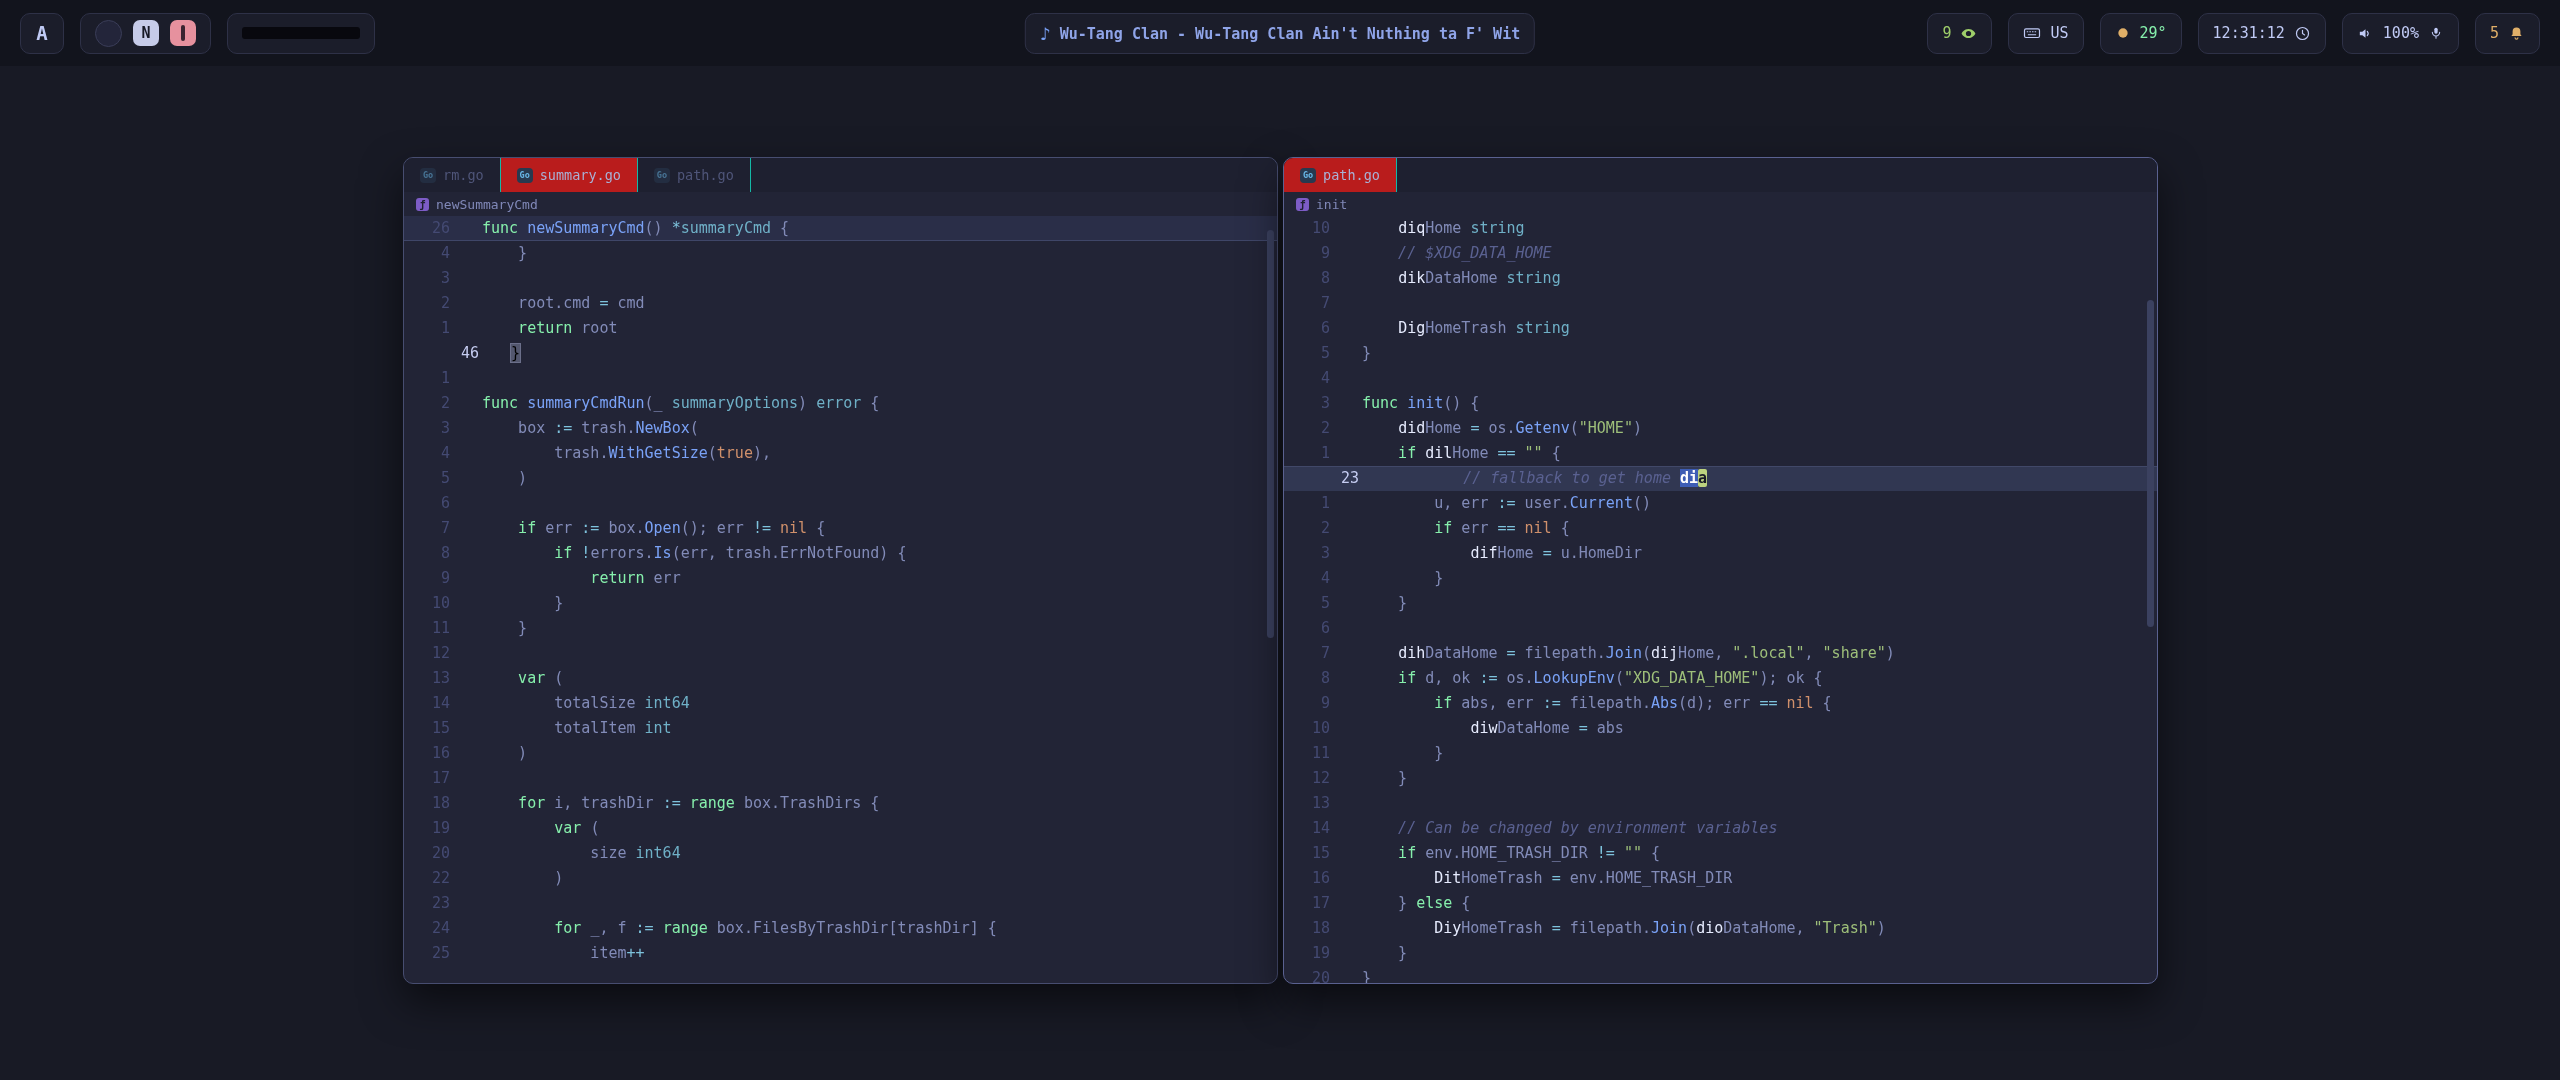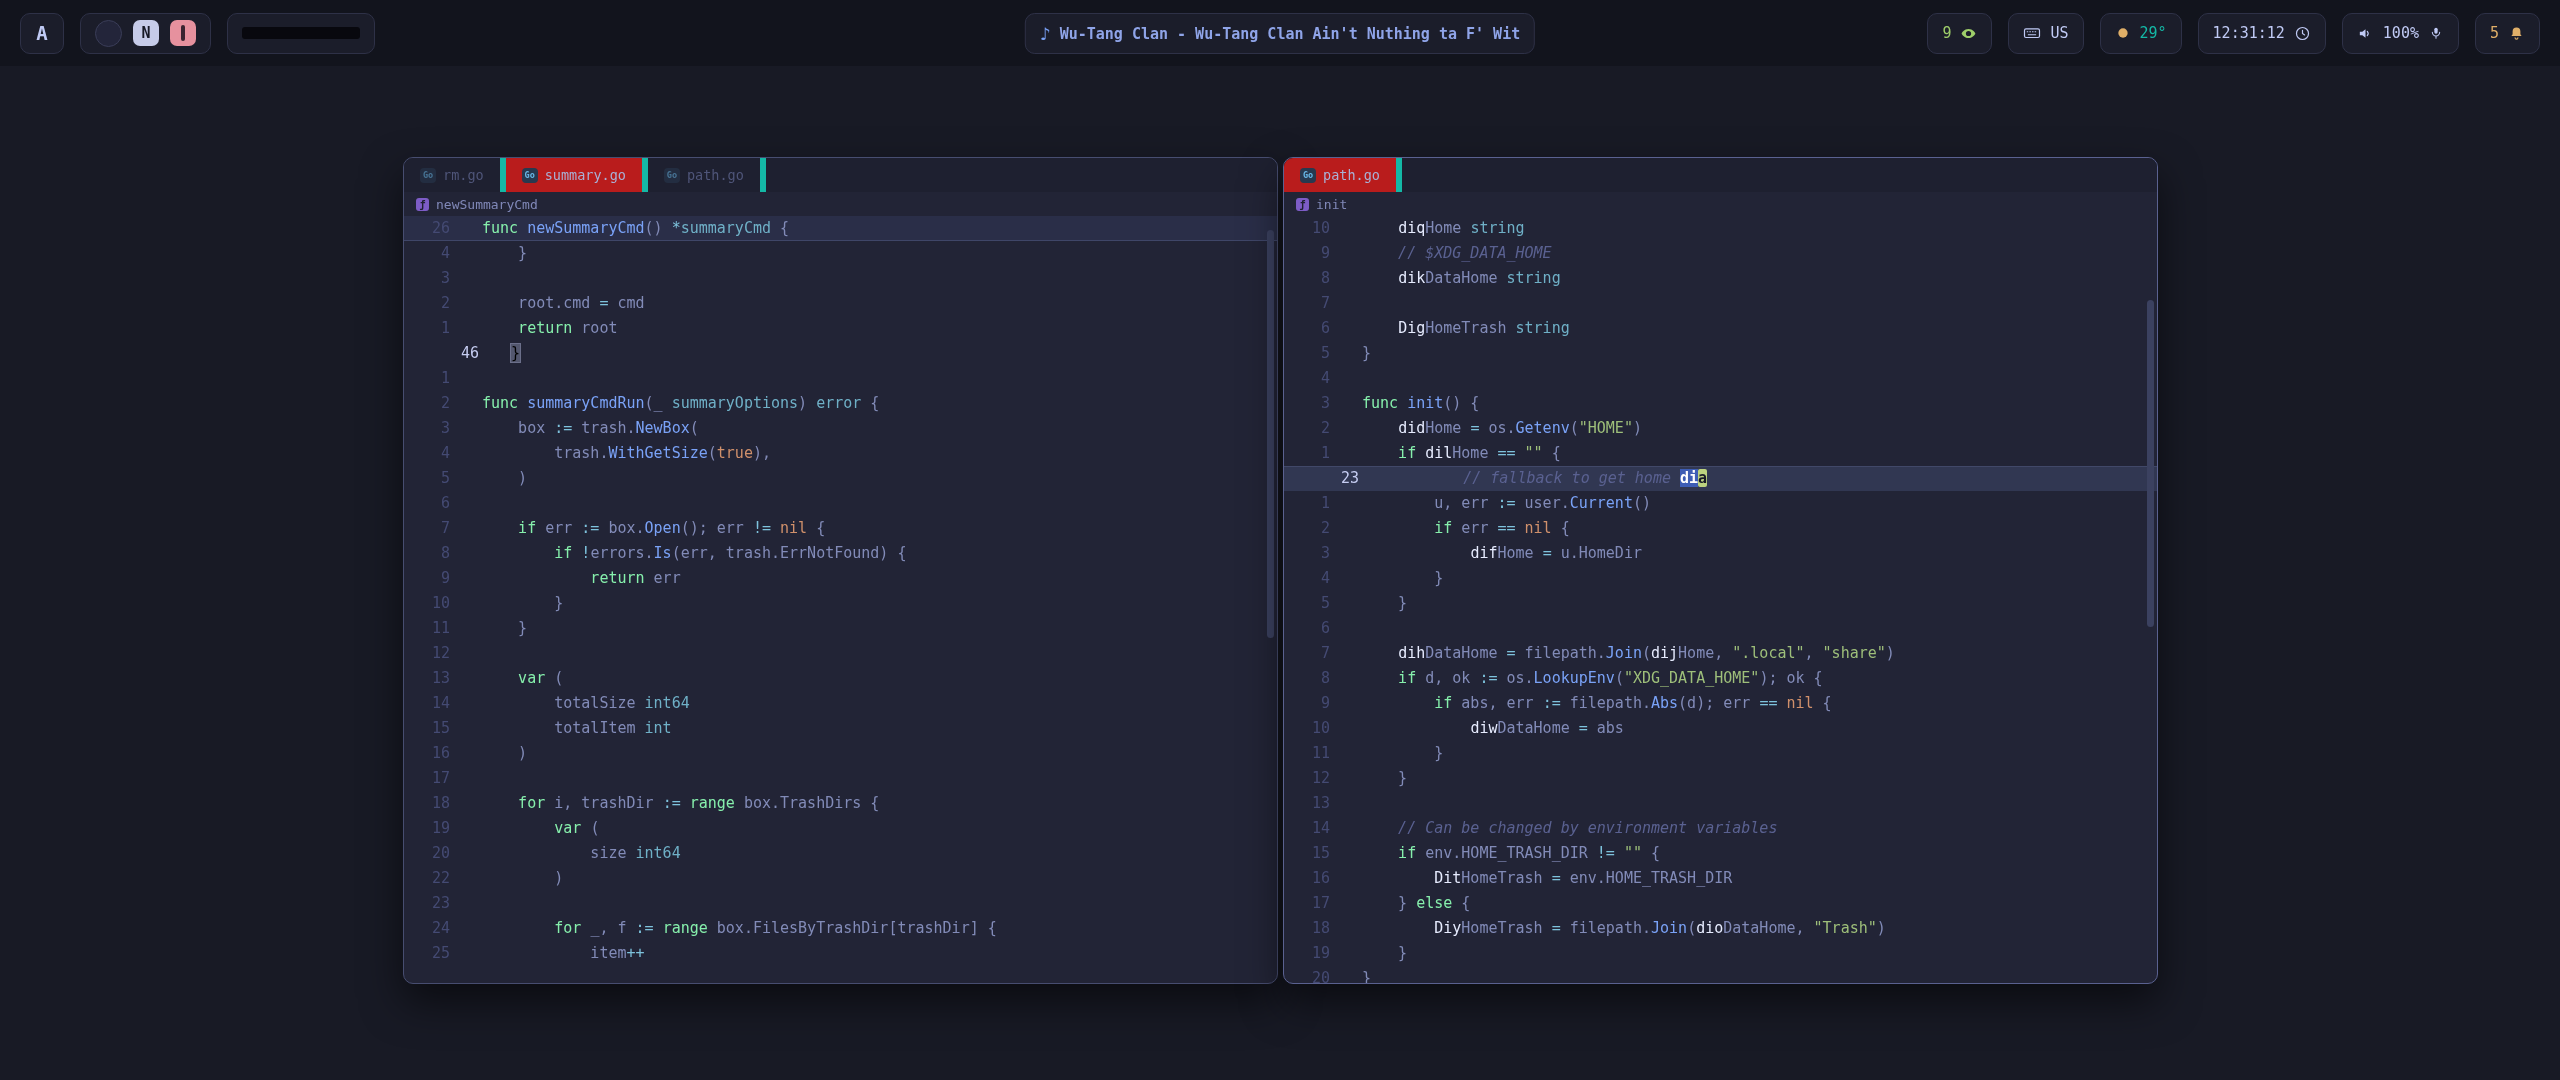--- a/index.html
+++ b/index.html
@@ -14,31 +14,31 @@
   .launcher { width:44px; justify-content:center; padding:0; font-weight:bold; font-size:19px; cursor:pointer; }
   .app-circle { width:27px; height:27px; border-radius:50%; background:#23253a; border:1px solid #3a3d58; }
   .app-n { width:26px; height:26px; border-radius:7px; background:#c6cbe8; color:#171926; font-weight:bold; font-size:15px; display:flex; align-items:center; justify-content:center; }
   .app-pink { width:26px; height:26px; border-radius:7px; background:#e6919e; position:relative; }
   .app-pink::after { content:""; position:absolute; left:11px; top:5px; width:4px; height:16px; background:#3a2430; border-radius:2px; }
   .redact { width:118px; height:12px; background:#08080e; border-radius:3px; }
   .center-module { position:absolute; left:50%; transform:translateX(-50%); top:13px; color:#8fa4e8;font-weight:bold; }
   .music-icon::before { content:"♪"; font-family:"DejaVu Sans",sans-serif; color:#7aa2f7; font-size:17px; }
   .green { color:#9ece6a; }
   .yellow { color:#e0af68; }
-  .orange { color:#14b8a6; }
+  .orange { color:#86efac; }
   .white { color:#c0caf5; }
   .icon { flex:none; }
 
   
   .window { position:absolute; background:#222436; border-radius:10px; overflow:hidden; display:flex; flex-direction:column; box-shadow:0 18px 40px rgba(0,0,0,.55); }
   #win-left  { left:403px;  top:157px; width:875px; height:827px; border:1px solid #474d70; }
   #win-right { left:1283px; top:157px; width:875px; height:827px; border:1px solid #5a6190; }
 
   .tabbar { height:34px; background:#1e2030; display:flex; align-items:stretch; flex:none; }
-  .tab { display:flex; align-items:center; gap:7px; padding:0 16px; font-size:13.5px; color:#4f5579; border-right:6px solid #14b8a6; cursor:pointer; }
+  .tab { display:flex; align-items:center; gap:7px; padding:0 16px; font-size:13.5px; color:#4f5579; border-right:1px solid #14b8a6; cursor:pointer; }
   .tab.active { background:#b91c1c; color:#a9b1d6; }
   .go-file-icon { display:inline-flex; align-items:center; justify-content:center; width:16px; height:15px; border-radius:4px; background:#28394f; }
   .go-file-icon::before { content:"Go"; font-size:8.5px; font-weight:bold; color:#69b8e8; }
   .tab:not(.active) .go-file-icon { opacity:.55; }
 
   .breadcrumb { height:24px; display:flex; align-items:center; gap:7px; padding:0 12px; font-size:13px; color:#8088b8; flex:none; }
   .function-icon { display:inline-flex; align-items:center; justify-content:center; width:13px; height:13px; border-radius:3px; background:#7d5cc6; }
   .function-icon::before { content:"ƒ"; font-size:10px; color:#1e2030; font-weight:bold; }
 
   .codearea { position:relative; flex:1; overflow:hidden; font-size:15px; }

